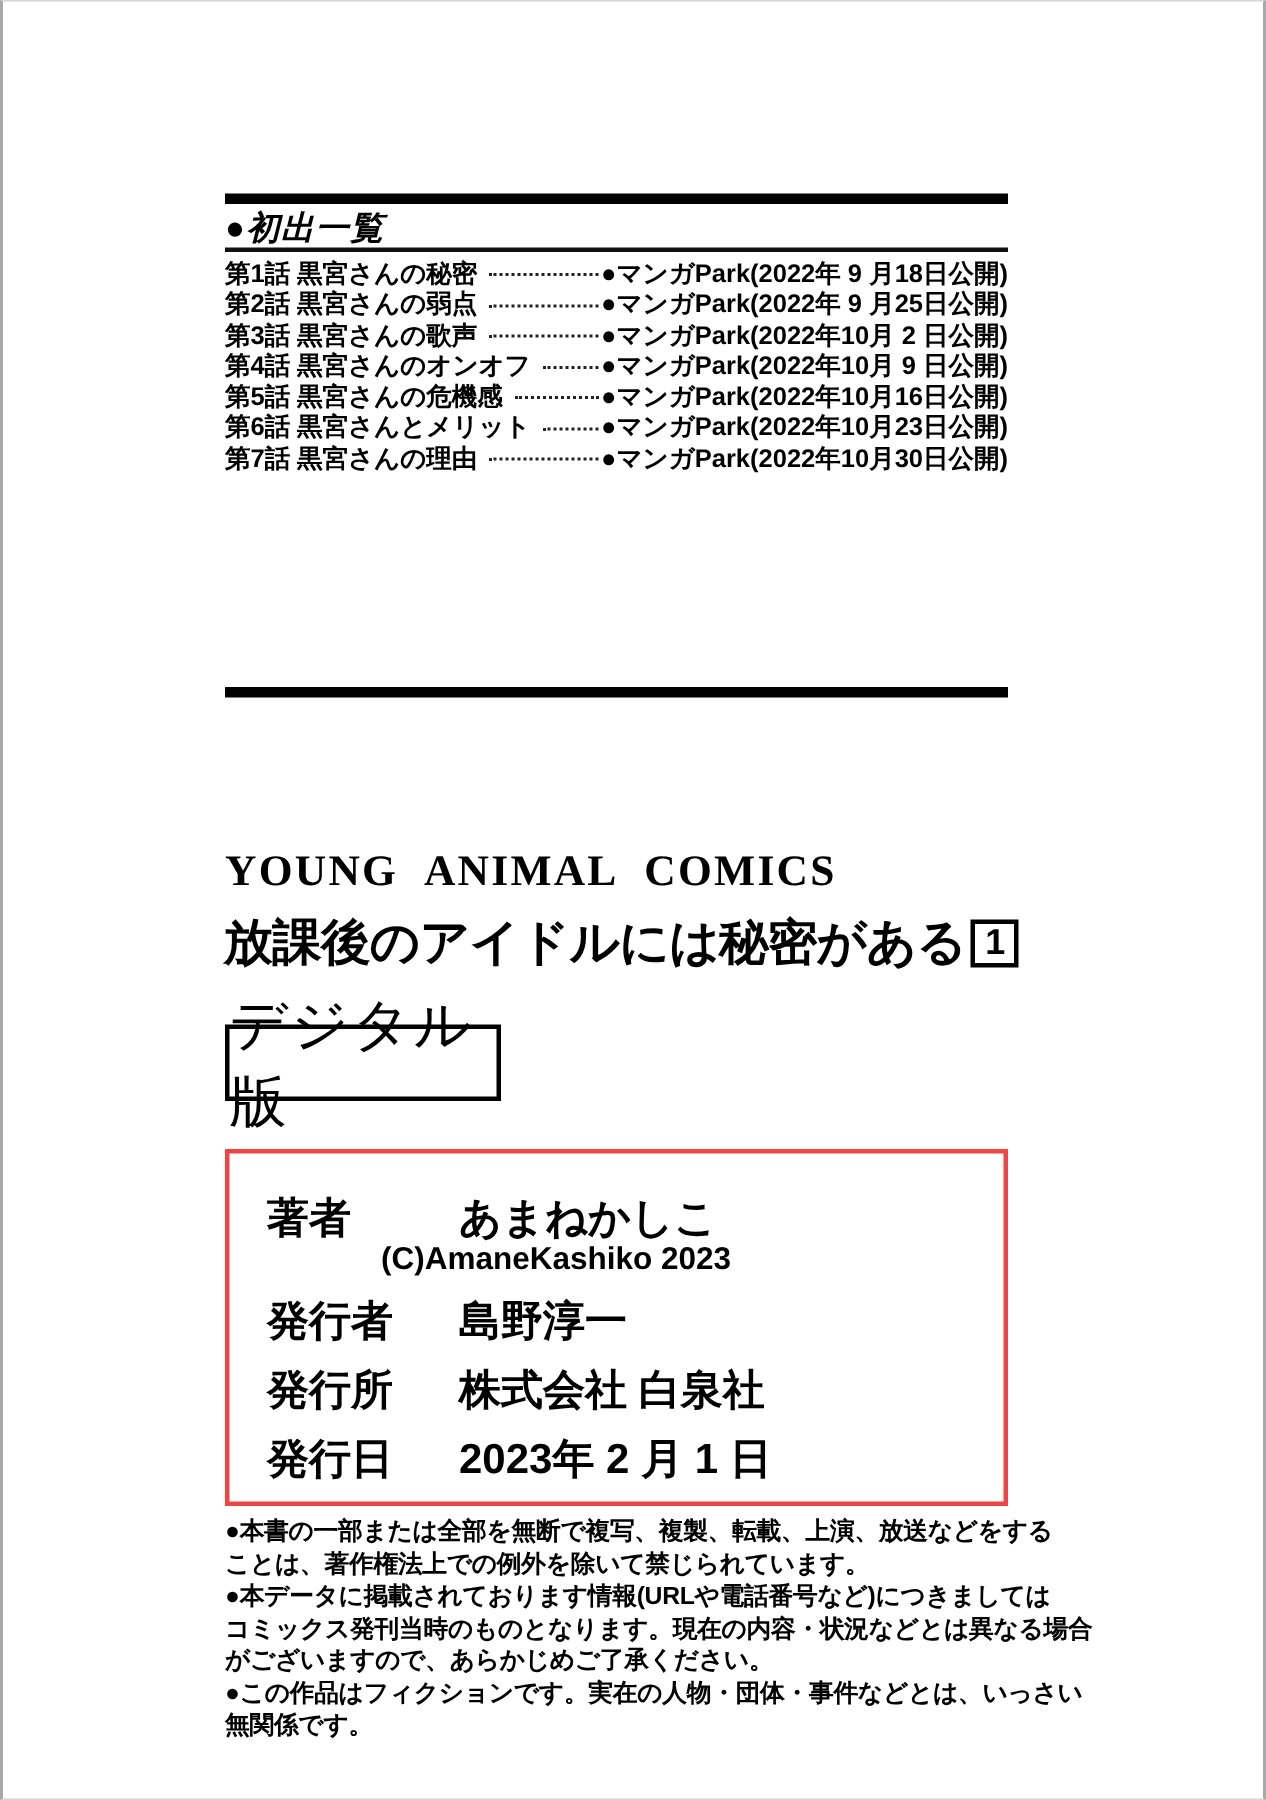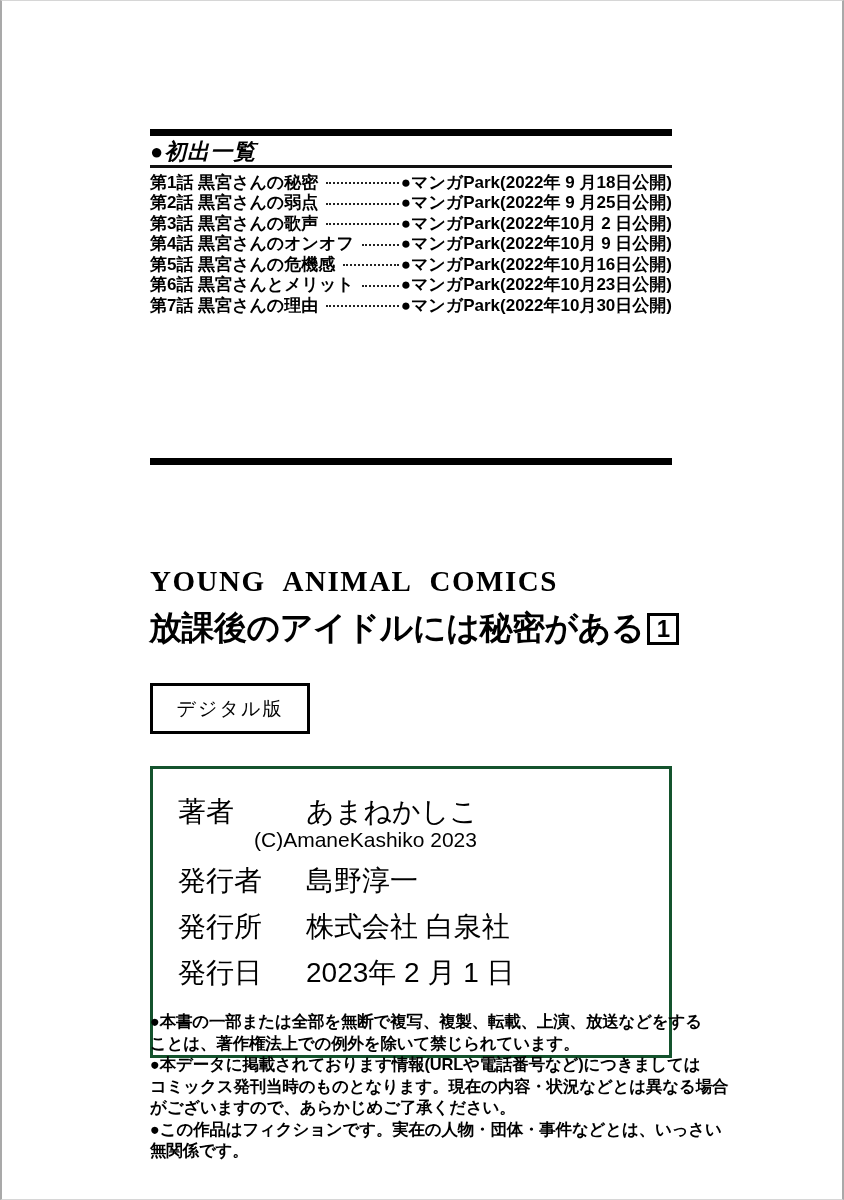--- a/index.html
+++ b/index.html
@@ -95,38 +95,39 @@
     height: 32px;
     border: 3px solid #000;
     font-size: 24px;
     font-weight: 900;
     margin-left: 3px;
   }
   .edition-box {
     position: absolute;
     left: 148px;
     top: 682px;
-    width: 160px;
+    width: 184px;
     height: 51px;
     border: 3px solid #000;
     display: flex;
     align-items: center;
     justify-content: center;
-    font-size: 19px;
+    font-size: 38px;
     font-weight: 500;
     letter-spacing: 2px;
   }
   .colophon-box {
     position: absolute;
     left: 148px;
     top: 765px;
     width: 522px;
-    height: 292px;
-    border: 3px solid #14532d;
+    height: 238px;
+    border: 3px solid #ef4444;
     padding: 26px 10px 0 25px;
+    font-weight: bold;
   }
   .colophon-row {
     display: flex;
     font-size: 28px;
     line-height: 33px;
     white-space: nowrap;
   }
   .colophon-label { width: 128px; flex: 0 0 auto; }
   .colophon-note {
     font-size: 21px;

